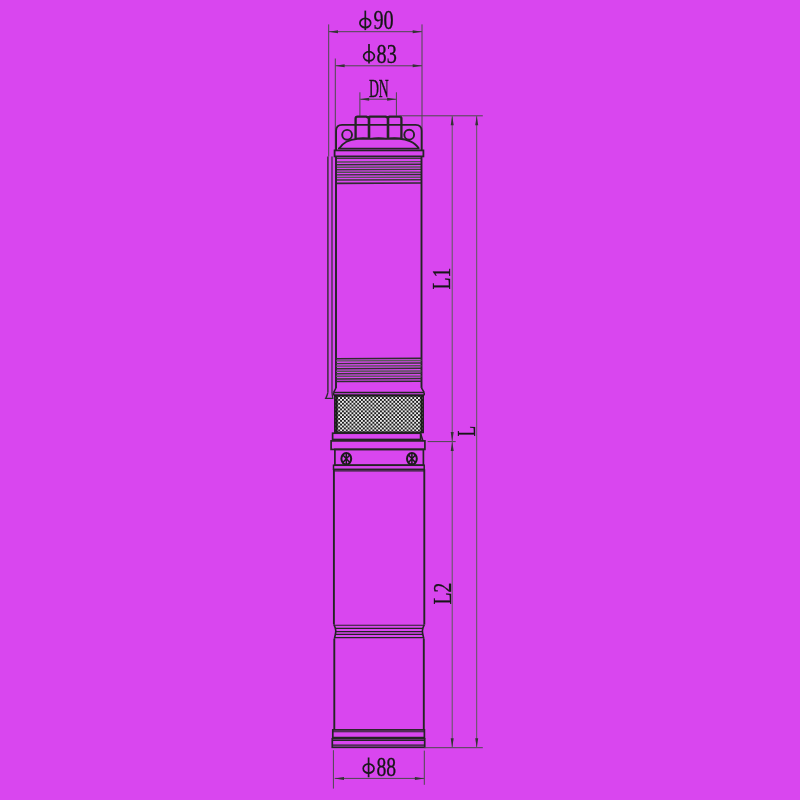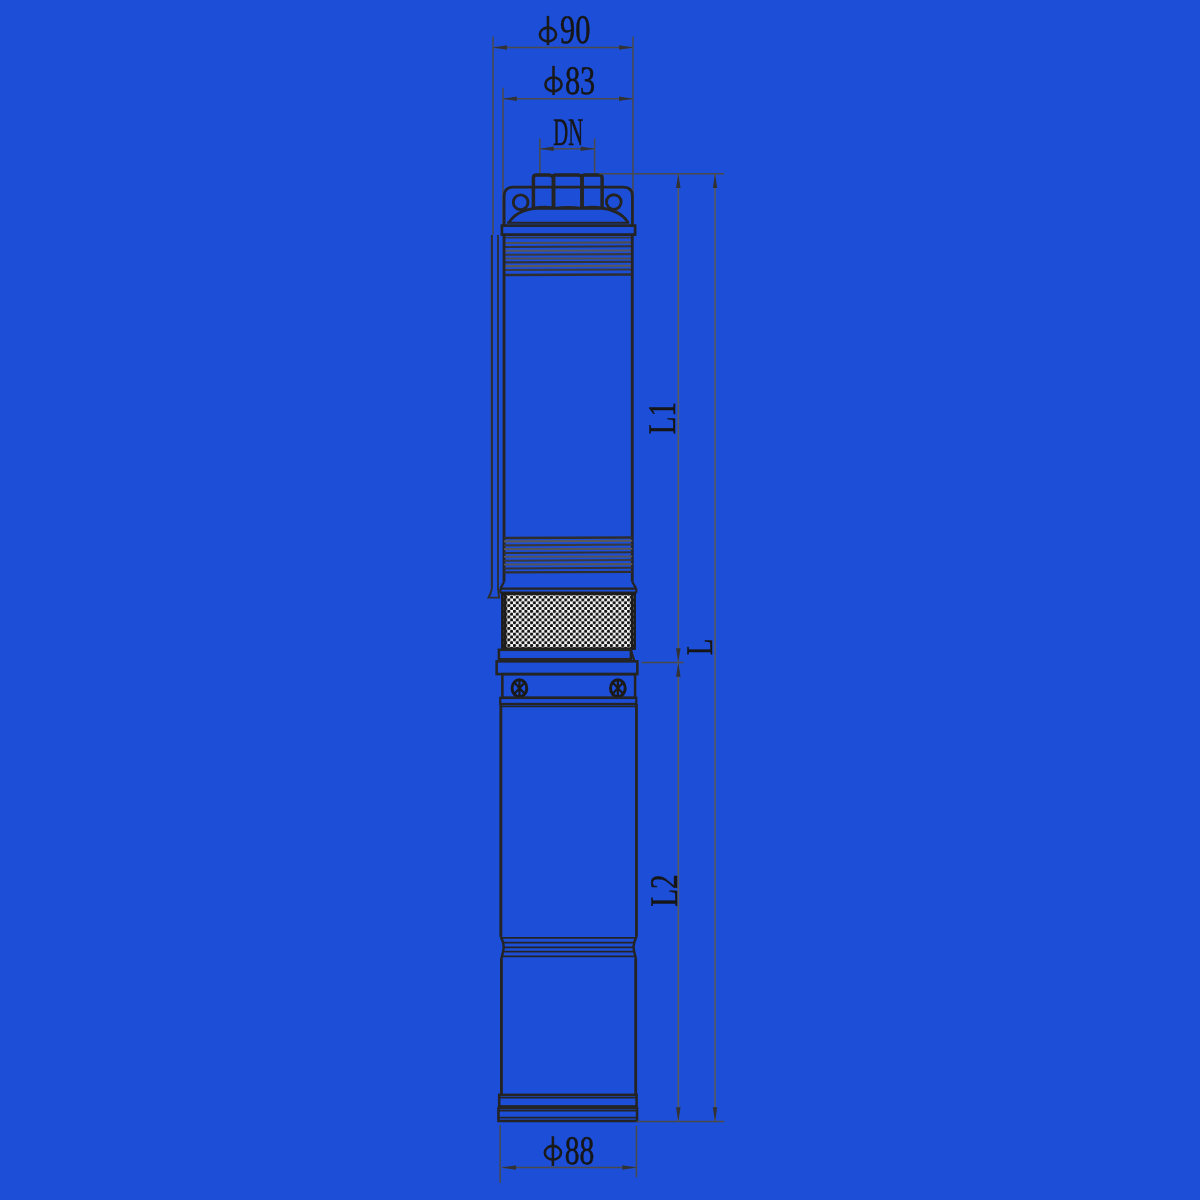--- a/index.html
+++ b/index.html
@@ -1,16 +1,16 @@
 <!DOCTYPE html>
 <html><head>
 <meta charset="utf-8">
 <style>
   html,body{margin:0;padding:0;background:#fdfdfd;}
-  #canvas{width:800px;height:800px;position:relative;background:#1d4ed8;}
+  #canvas{width:800px;height:800px;position:relative;background:#d946ef;}
   svg{position:absolute;top:0;left:0;filter:blur(0.33px);}
   text{font-family:"Liberation Serif", serif;fill:#161616;stroke:#161616;stroke-width:0.35;}
 </style>
 </head>
 <body>
 <div id="canvas">
 <svg width="800" height="800" viewBox="0 0 800 800">
 <defs>
   <pattern id="mesh" width="3.8" height="3.8" patternUnits="userSpaceOnUse">
     <rect width="3.8" height="3.8" fill="#fbfbfb"></rect>

